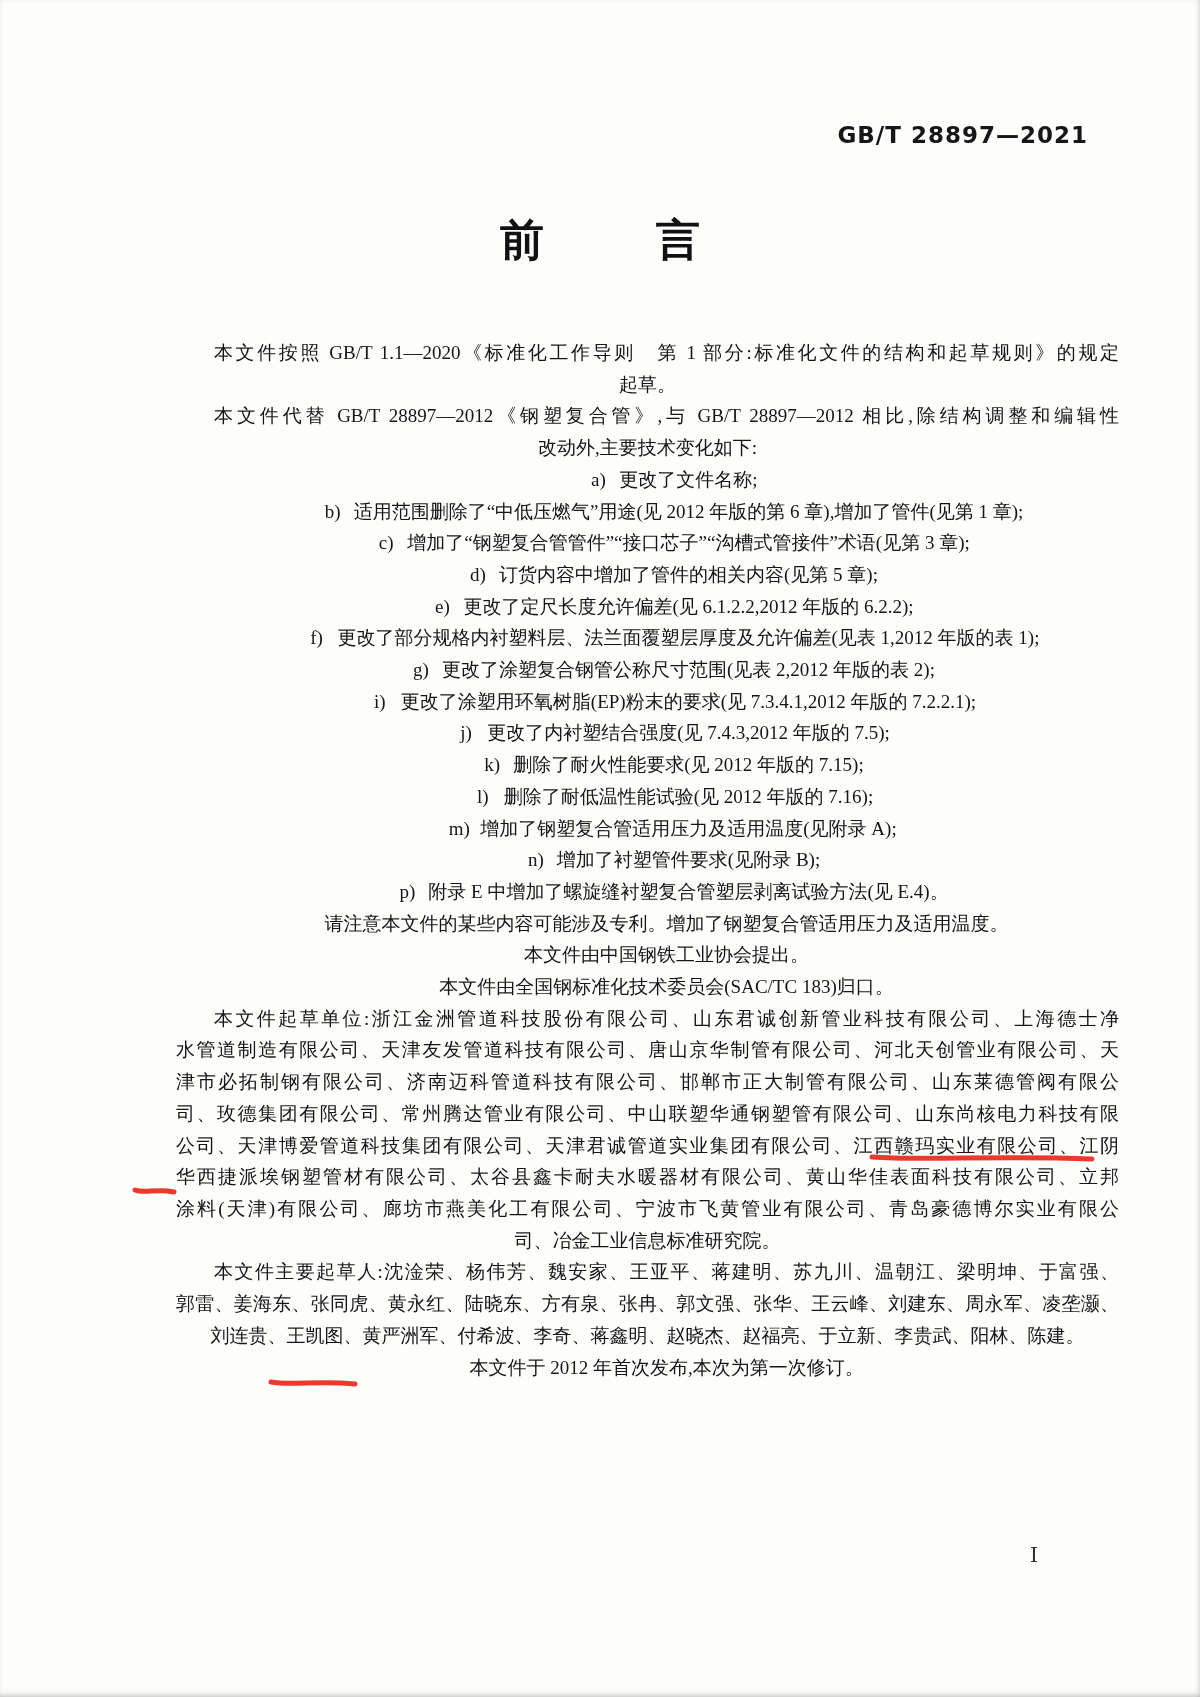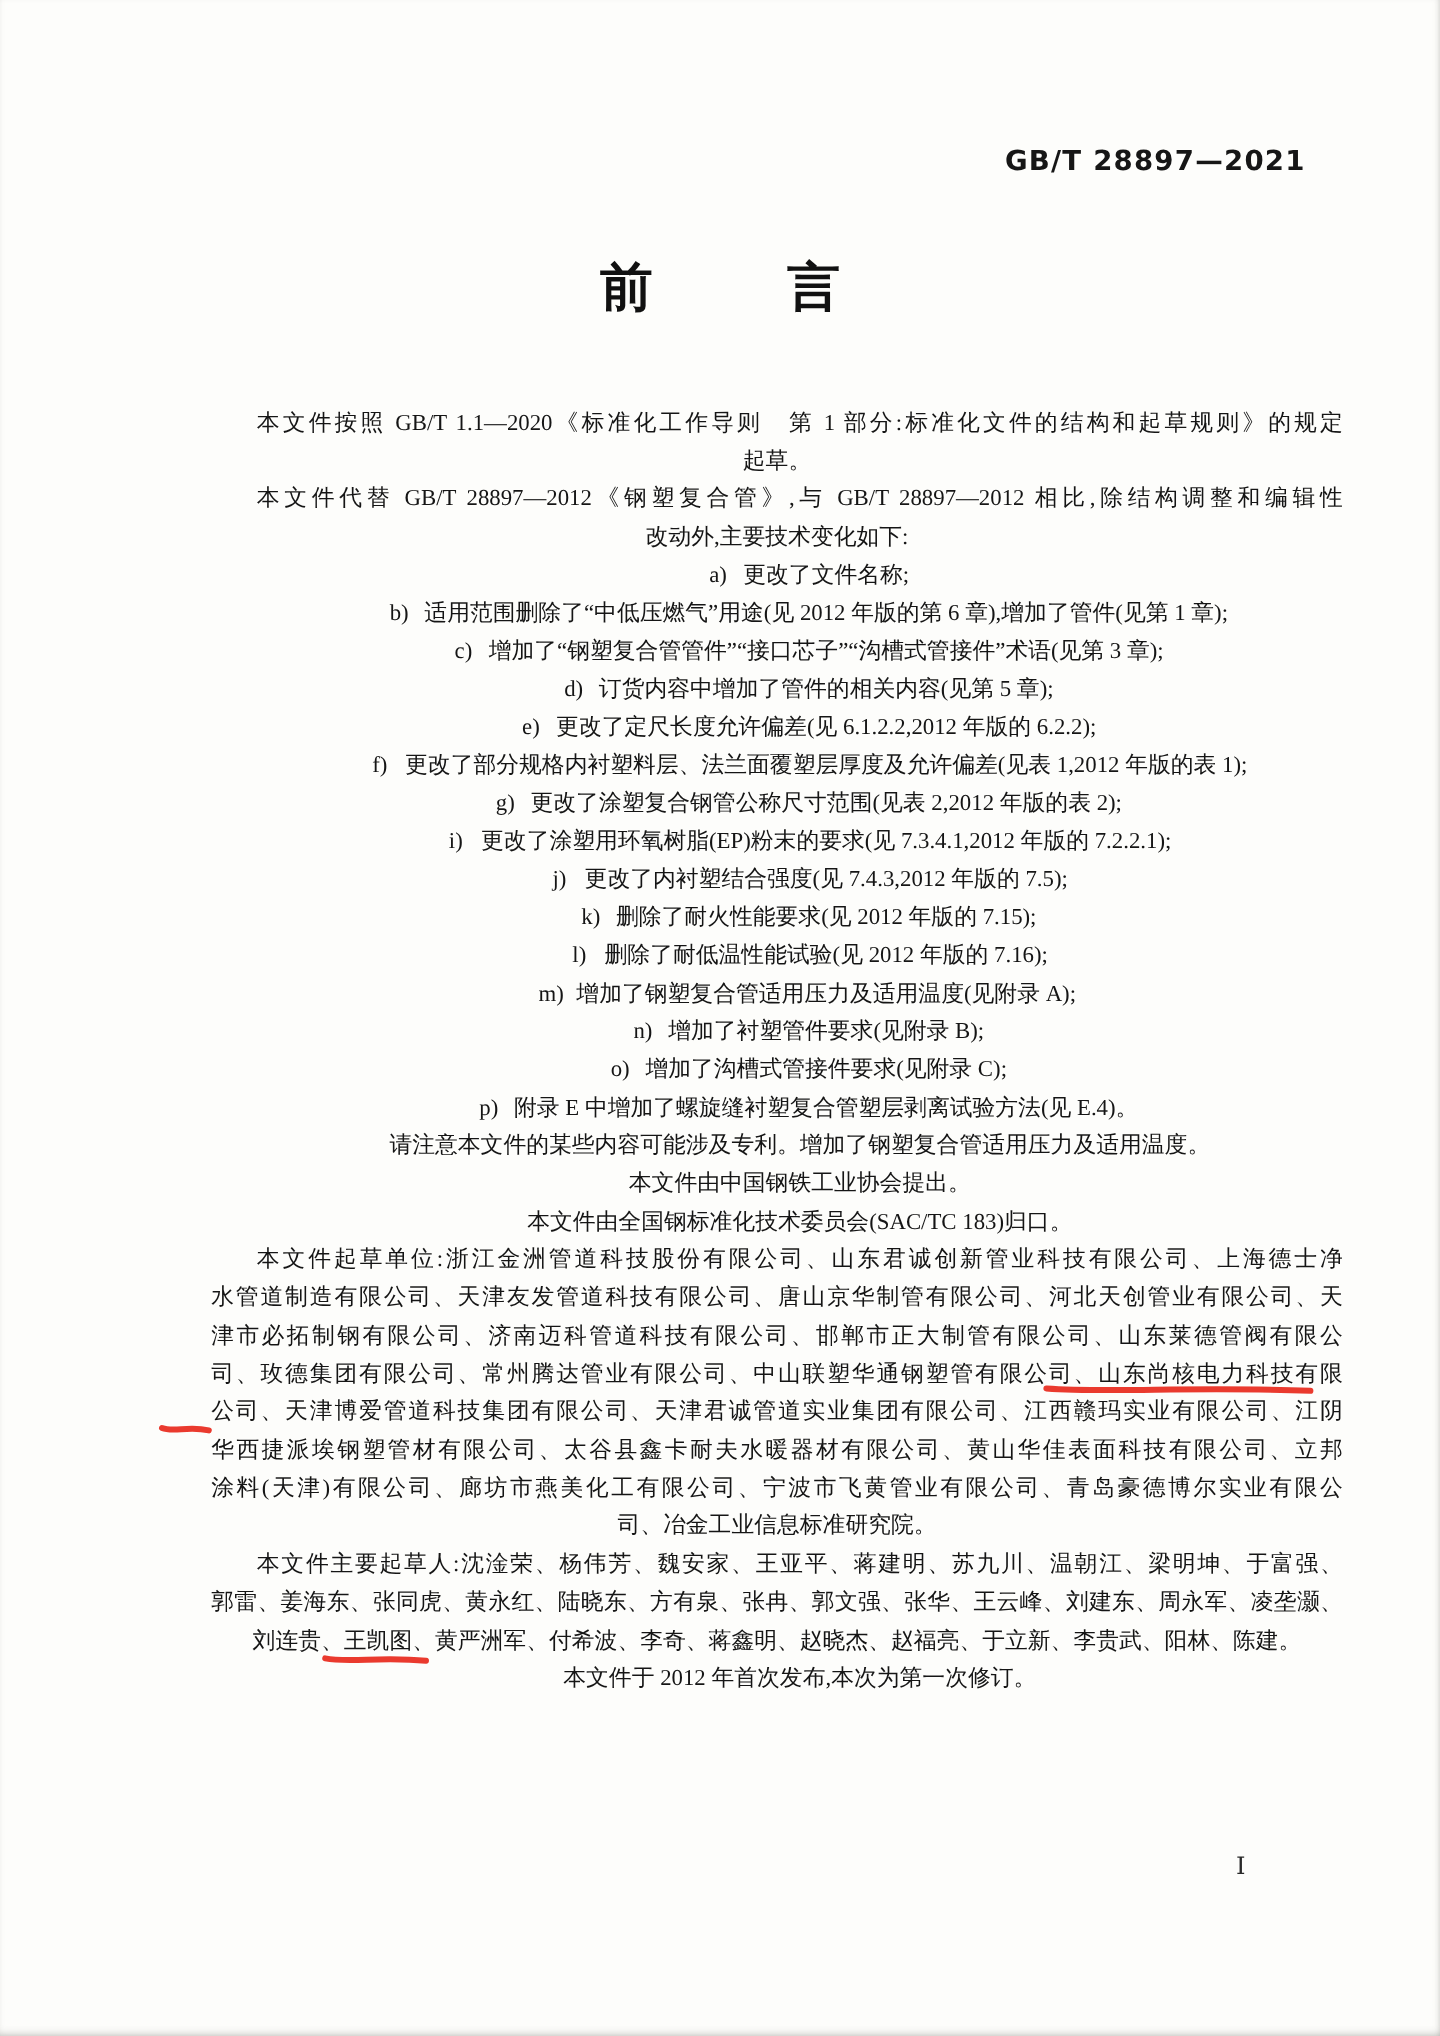--- a/index.html
+++ b/index.html
@@ -67,21 +67,20 @@
         <div class="li"><span class="letter">d)</span><span>订货内容中增加了管件的相关内容(见第 5 章);</span></div>
         <div class="li"><span class="letter">e)</span><span>更改了定尺长度允许偏差(见 6.1.2.2,2012 年版的 6.2.2);</span></div>
         <div class="li"><span class="letter">f)</span><span>更改了部分规格内衬塑料层、法兰面覆塑层厚度及允许偏差(见表 1,2012 年版的表 1);</span></div>
         <div class="li"><span class="letter">g)</span><span>更改了涂塑复合钢管公称尺寸范围(见表 2,2012 年版的表 2);</span></div>
         <div class="li"><span class="letter">i)</span><span>更改了涂塑用环氧树脂(EP)粉末的要求(见 7.3.4.1,2012 年版的 7.2.2.1);</span></div>
         <div class="li"><span class="letter">j)</span><span>更改了内衬塑结合强度(见 7.4.3,2012 年版的 7.5);</span></div>
         <div class="li"><span class="letter">k)</span><span>删除了耐火性能要求(见 2012 年版的 7.15);</span></div>
         <div class="li"><span class="letter">l)</span><span>删除了耐低温性能试验(见 2012 年版的 7.16);</span></div>
         <div class="li"><span class="letter">m)</span><span>增加了钢塑复合管适用压力及适用温度(见附录 A);</span></div>
         <div class="li"><span class="letter">n)</span><span>增加了衬塑管件要求(见附录 B);</span></div>
-        <div class="li"><span class="letter">o)</span><span>增加了沟槽式管接件要求(见附录 C);</span></div>
         <div class="li"><span class="letter">p)</span><span>附录 E 中增加了螺旋缝衬塑复合管塑层剥离试验方法(见 E.4)。</span></div>
       </div>
     <div class="ln ind">请注意本文件的某些内容可能涉及专利。增加了钢塑复合管适用压力及适用温度。</div>
     <div class="ln ind">本文件由中国钢铁工业协会提出。</div>
     <div class="ln ind">本文件由全国钢标准化技术委员会(SAC/TC 183)归口。</div>
     <div id="drafting-units">
         <div class="ln ind jfull">本文件起草单位:浙江金洲管道科技股份有限公司、山东君诚创新管业科技有限公司、上海德士净</div>
         <div class="ln jfull">水管道制造有限公司、天津友发管道科技有限公司、唐山京华制管有限公司、河北天创管业有限公司、天</div>
         <div class="ln jfull">津市必拓制钢有限公司、济南迈科管道科技有限公司、邯郸市正大制管有限公司、山东莱德管阀有限公</div>
         <div class="ln jfull">司、玫德集团有限公司、常州腾达管业有限公司、中山联塑华通钢塑管有限公司、山东尚核电力科技有限</div>

